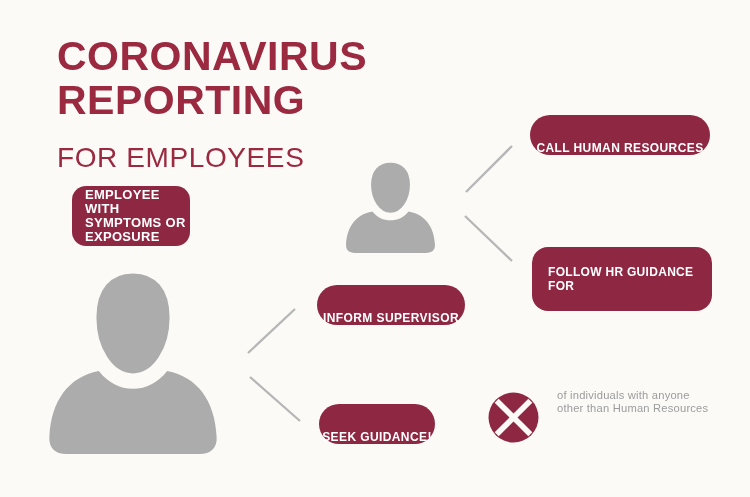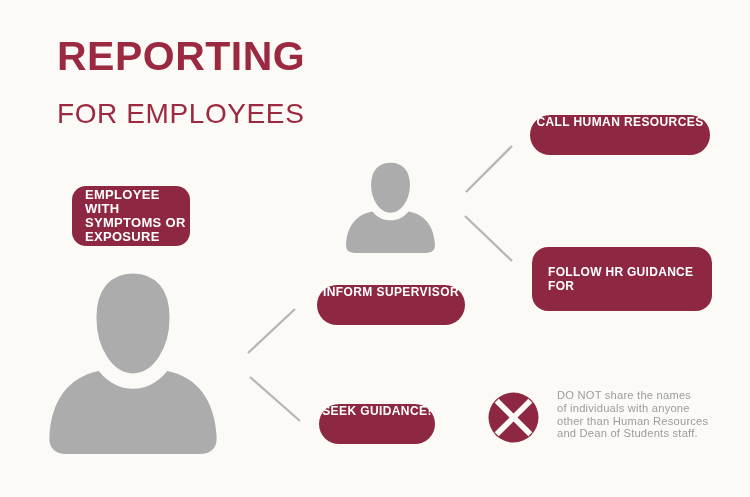--- a/index.html
+++ b/index.html
@@ -70,21 +70,21 @@
   .badge .bl { display: block; }
   .badge-employee {
     left: 72px; top: 186px; width: 118px; height: 60px;
     border-radius: 14px;
     padding-left: 13px;
     font-size: 13px;
     line-height: 14px;
     letter-spacing: 0.3px;
   }
   .badge-pill {
-    align-items: flex-start;
+    align-items: flex-end;
     flex-direction: row;
     justify-content: center;
     border-radius: 20px;
     font-size: 12px;
     letter-spacing: 0.4px;
   }
   .badge-inform { left: 317px; top: 285px; width: 148px; height: 40px; }
   .badge-seek   { left: 319px; top: 404px; width: 116px; height: 40px; }
   .badge-call   { left: 530px; top: 115px; width: 180px; height: 40px; }
   .badge-follow {
@@ -123,20 +123,21 @@
 <div class="canvas">
 
   <svg class="connectors" width="750" height="497" viewBox="0 0 750 497">
     <line x1="248" y1="353" x2="295" y2="309"></line>
     <line x1="250" y1="377" x2="300" y2="421"></line>
     <line x1="466" y1="192" x2="512" y2="146"></line>
     <line x1="465" y1="216" x2="512" y2="261"></line>
   </svg>
 
   <div class="title-block">
+    <div class="title-line">CORONAVIRUS</div>
     <div class="title-line">REPORTING</div>
     <div class="subtitle">FOR EMPLOYEES</div>
   </div>
 
   <div class="badge badge-employee">
     <span class="bl">EMPLOYEE WITH</span>
     <span class="bl">SYMPTOMS OR</span>
     <span class="bl">EXPOSURE</span>
   </div>
 
@@ -169,19 +170,17 @@
   </div>
 
   <div class="no-symbol">
     <svg viewBox="0 0 50 50">
       <circle cx="25" cy="25" r="24.5"></circle>
       <line x1="8.5" y1="8.5" x2="41.5" y2="41.5"></line>
       <line x1="41.5" y1="8.5" x2="8.5" y2="41.5"></line>
     </svg>
   </div>
   <div class="note-text">
-    <span class="bl">DO NOT share the names</span>
     <span class="bl">of individuals with anyone</span>
     <span class="bl">other than Human Resources</span>
-    <span class="bl">and Dean of Students staff.</span>
   </div>
 
 </div>
 
 </body></html>

